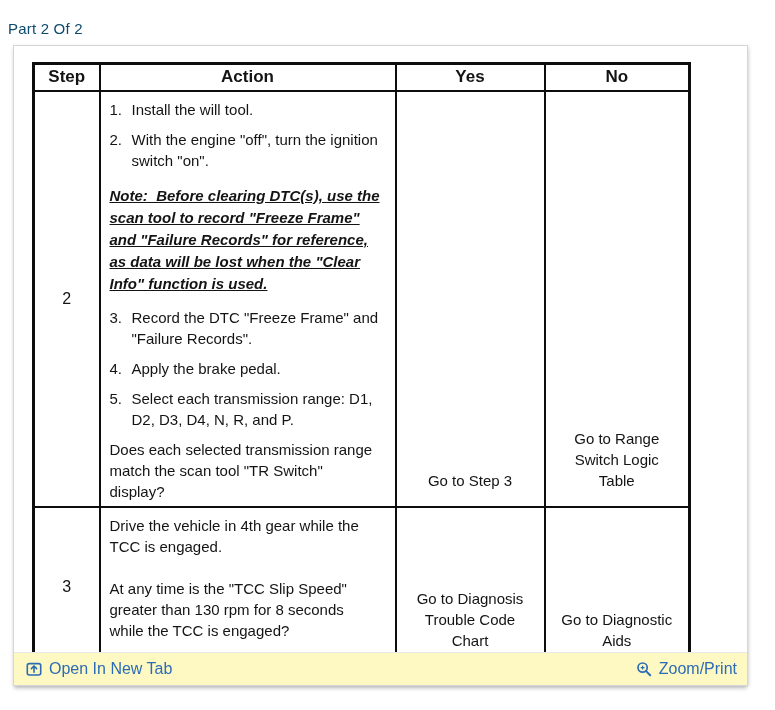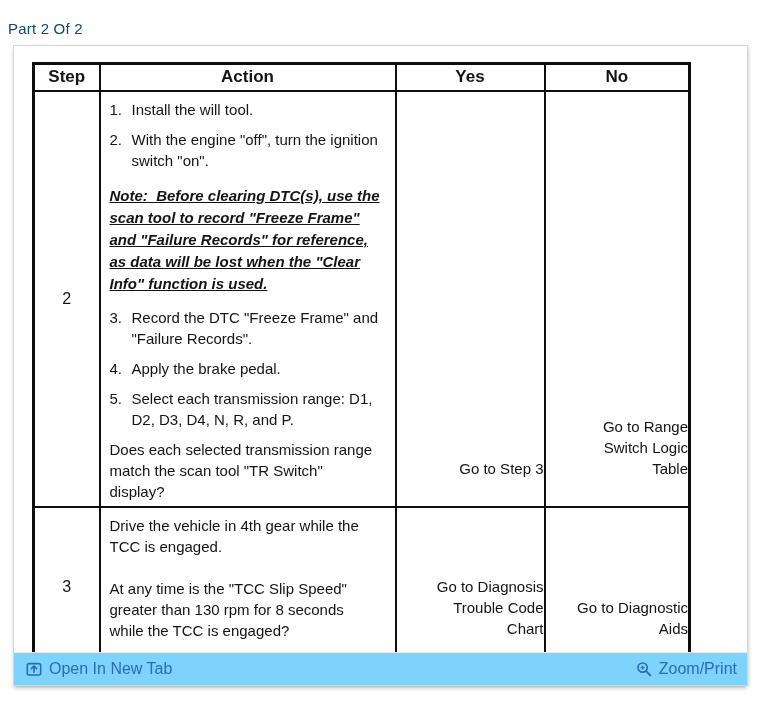--- a/index.html
+++ b/index.html
@@ -32,37 +32,37 @@
   col.c-action { width: 296px; }
   col.c-yes { width: 149px; }
   col.c-no { width: 145px; }
 
   tr.row-step2 { height: 400px; }
   tr.row-step3 { height: 142px; }
 
   td.step-cell { text-align: center; vertical-align: middle; font-size: 16px; }
   td.action-cell { vertical-align: top; padding: 7px 3px 4px 9px; }
   td.yn-cell {
-    text-align: right; vertical-align: bottom; padding-bottom: 27px;
+    text-align: center; vertical-align: bottom; padding-bottom: 15px;
     white-space: pre-line; line-height: 21px;
   }
 
   .action-item { display: flex; margin-bottom: 9px; line-height: 21px; }
   .item-num { flex: 0 0 22px; }
   .item-text { white-space: pre-line; flex: 1; }
   .action-note {
     font-weight: bold; font-style: italic; white-space: pre-line;
     line-height: 22px; margin: 14px 0 12px 0; text-decoration: underline;
   }
   .action-question { white-space: pre-line; line-height: 21px; margin-top: 0; }
   .action-para { white-space: pre-line; line-height: 21px; margin-bottom: 21px; }
 
   .footer-bar {
     position: absolute; left: 0; right: 0; bottom: 0; height: 33px;
-    background: #7dd3fc; border-top: 1px solid #e7e8ea;
+    background: #fef9c3; border-top: 1px solid #e7e8ea;
     display: flex; align-items: center; justify-content: space-between;
     padding: 0 10px 0 12px;
   }
   .footer-link {
     display: inline-flex; align-items: center; gap: 7px;
     color: #2b6cb5; font-size: 16px; text-decoration: none; cursor: pointer;
   }
   .footer-link .icn { display: inline-flex; }
   .footer-link svg { display: block; }
 </style>

